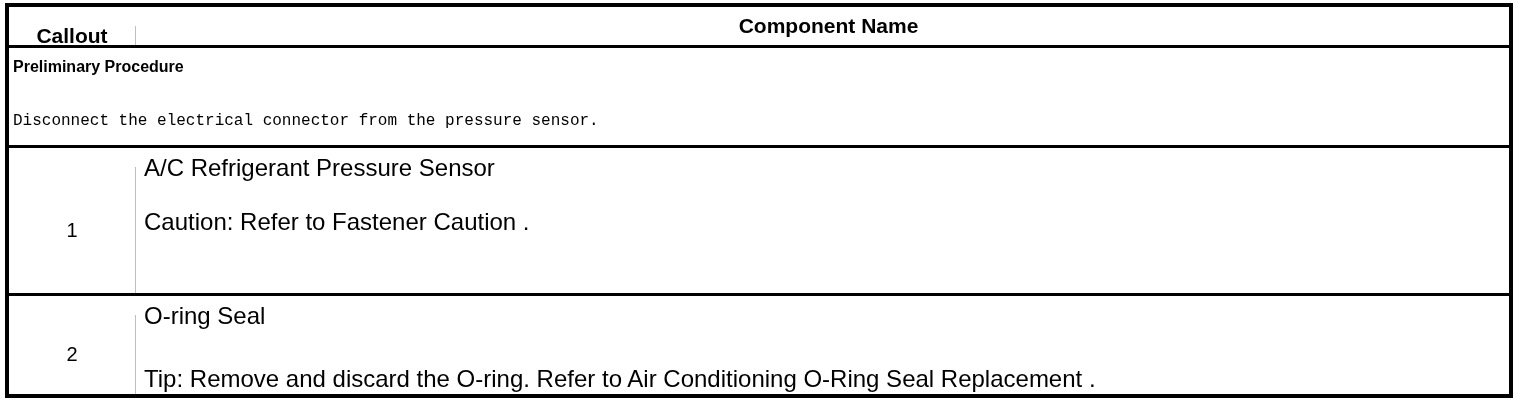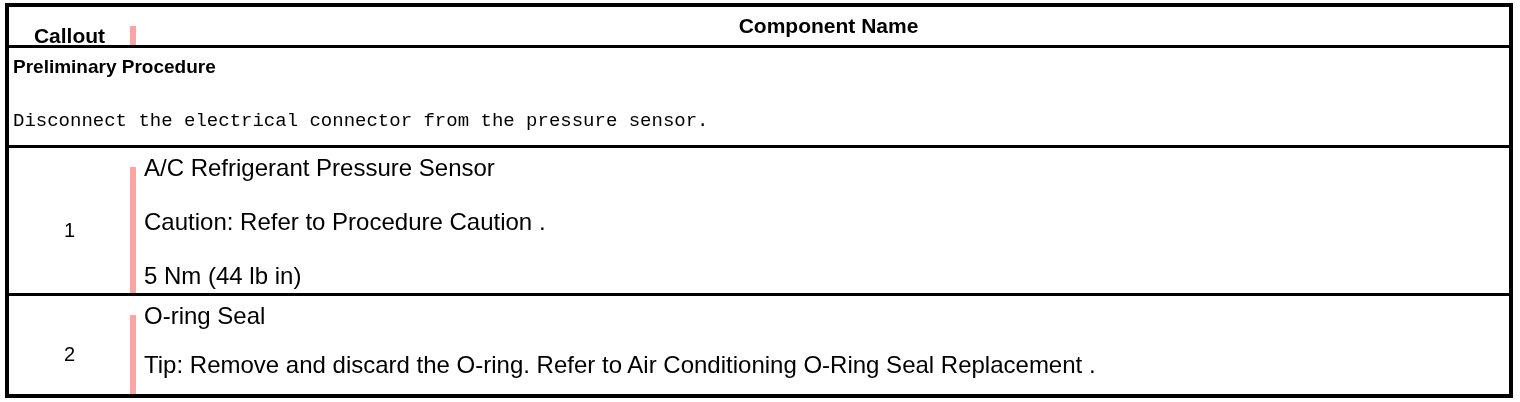--- a/index.html
+++ b/index.html
@@ -30,31 +30,31 @@
   .header-cell {
     display: flex;
     align-items: center;
     justify-content: center;
     font-weight: bold;
     font-size: 21px;
   }
   .callout-col {
     width: 127px;
     flex: 0 0 127px;
-    border-right: 6px solid #fca5a5;
+    border-right: 1px solid #fca5a5;
     margin-top: 19px;
   }
   .main-col { flex: 1 1 auto; padding-left: 12px; }
 
   
   .prelim-row { height: 100px; }
   .prelim-cell {
     flex: 1 1 auto;
     padding: 7px 6px 0 4px;
-    font-size: 19px;
+    font-size: 16px;
     line-height: 23px;
   }
   .prelim-title { font-weight: bold; }
   .prelim-instruction { margin-top: 32px; font-family: Liberation Mono, monospace; }
 
   
   .body-row-1 { height: 148px; }
   .body-row-2 { flex: 1 1 auto; }
   .callout-cell {
     display: flex;
@@ -62,21 +62,21 @@
     justify-content: center;
     font-size: 20px;
   }
   .body-cell {
     padding: 8px 8px 0 8px;
     font-size: 24px;
     line-height: 23px;
   }
   .body-row-2 .body-cell { }
   .gap-lg { margin-top: 31px; }
-  .gap-md { margin-top: 26px; }
+  .gap-md { margin-top: 40px; }
   .bold { font-weight: normal; }
 </style>
 </head>
 <body>
 
 <div class="doc-table">
 
   <div class="row header-row row-divider">
     <div class="callout-col header-cell">Callout</div>
     <div class="main-col header-cell">Component Name</div>
@@ -86,22 +86,21 @@
     <div class="prelim-cell">
       <p class="prelim-title">Preliminary Procedure</p>
       <p class="prelim-instruction">Disconnect the electrical connector from the pressure sensor.</p>
     </div>
   </div>
 
   <div class="row body-row-1 row-divider">
     <div class="callout-col callout-cell">1</div>
     <div class="main-col body-cell">
       <p>A/C Refrigerant Pressure Sensor</p>
-      <p class="gap-lg"><span class="bold">Caution:</span><span> Refer to Procedure Caution .</span></p>
-      <p class="gap-lg bold">5 Nm (44 lb in)</p>
+      <p class="gap-lg"><span class="bold">Caution:</span><span> Refer to Fastener Caution .</span></p>
     </div>
   </div>
 
   <div class="row body-row-2">
     <div class="callout-col callout-cell">2</div>
     <div class="main-col body-cell">
       <p>O-ring Seal</p>
       <p class="gap-md"><span class="bold">Tip:</span><span> Remove and discard the O-ring. Refer to Air Conditioning O-Ring Seal Replacement .</span></p>
     </div>
   </div>

